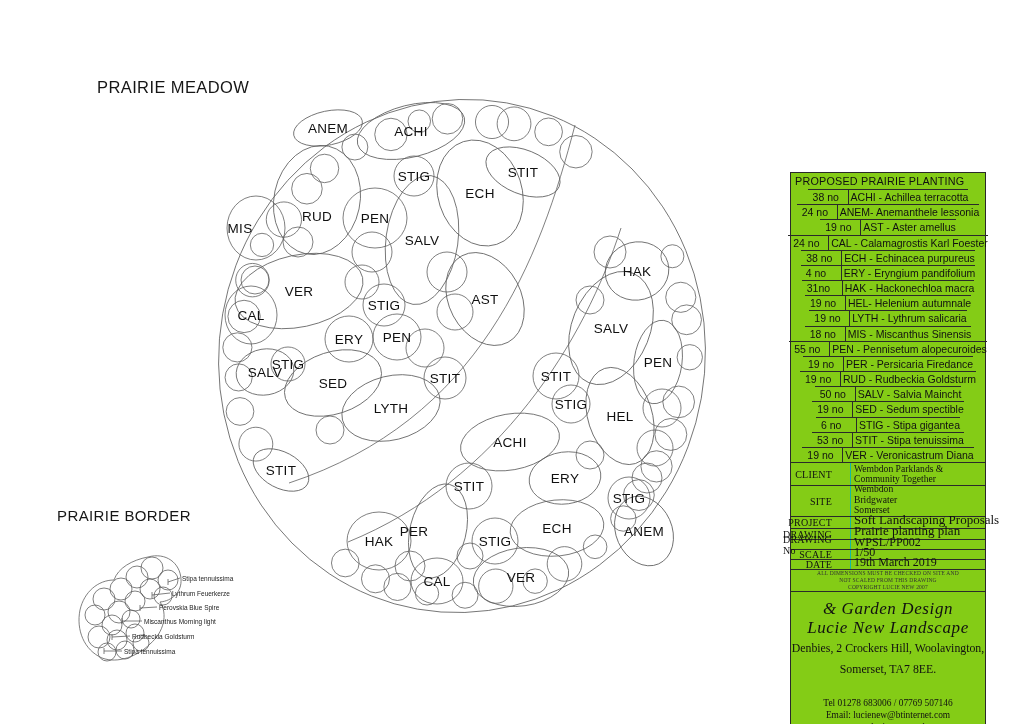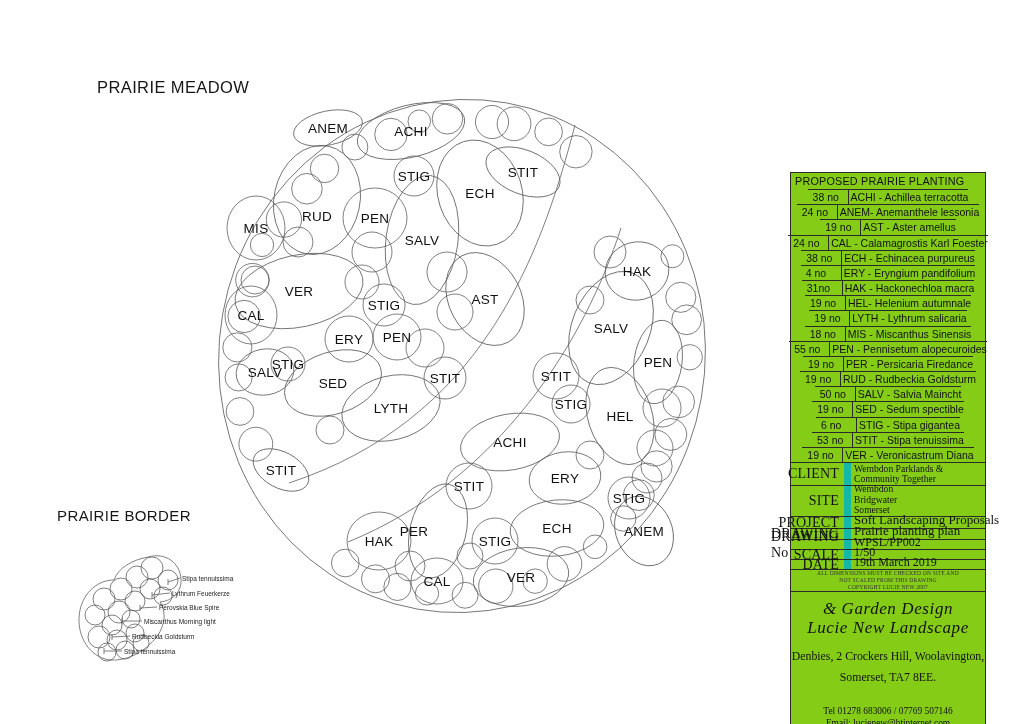--- a/index.html
+++ b/index.html
@@ -22,35 +22,35 @@
   .tb-vhead{height:16px;flex:0 0 16px;display:flex;border-top:1px solid #2a2a2a;box-sizing:border-box;}
   .tb-vhead .qty-cell{width:41px;flex:0 0 41px;border-right:1px solid #2a2a2a;box-sizing:border-box;}
   .tb-vhead .var-cell{display:flex;align-items:center;padding-left:13px;}
   #plant-rows{flex:0 0 273px;display:flex;flex-direction:column;align-items:center;}
   .prow{flex:1;display:flex;border-top:1px solid #2a2a2a;box-sizing:border-box;min-height:0;}
   .prow .q{width:41px;flex:0 0 41px;border-right:1px solid #2a2a2a;box-sizing:border-box;
            display:flex;align-items:center;padding-left:5px;}
   .prow .v{display:flex;align-items:center;padding-left:2px;white-space:nowrap;}
   .irow{display:flex;border-top:1px solid #2a2a2a;box-sizing:border-box;
         font-family:"Liberation Serif",serif;}
-  .irow .lab{width:60px;flex:0 0 60px;border-right:7px solid #14b8a6;box-sizing:border-box;
-             display:flex;align-items:center;justify-content:flex-end;padding-right:5px;
-             font-size:14px;letter-spacing:.2px;}
+  .irow .lab{width:60px;flex:0 0 60px;border-right:1px solid #14b8a6;box-sizing:border-box;
+             display:flex;align-items:center;justify-content:flex-end;padding-right:18px;
+             font-size:10px;letter-spacing:.2px;}
   .irow .val{display:flex;flex-direction:column;justify-content:flex-end;padding-left:3px;line-height:1.12;}
   .irow .val.sm{font-size:9.6px;}
   .irow .val.lg{font-size:13px;white-space:nowrap;}
   .irow .val.md{font-size:12px;white-space:nowrap;}
   .tb-disclaimer{flex:0 0 21px;border-top:1px solid #2a2a2a;box-sizing:border-box;
                  display:flex;flex-direction:column;justify-content:center;align-items:center;
                  font-family:"Liberation Serif",serif;font-size:5.5px;line-height:1.25;color:#333;
                  letter-spacing:.2px;}
   .tb-company{flex:1;border-top:1px solid #2a2a2a;box-sizing:border-box;text-align:center;
               font-family:"Liberation Serif",serif;padding-top:7px;line-height:1.1;}
   .co-name{font-style:italic;font-size:17px;letter-spacing:.6px;line-height:1.15;}
-  .co-addr{font-size:11.8px;margin-top:12px;line-height:1.15;}
+  .co-addr{font-size:11.8px;margin-top:4px;line-height:1.15;}
   .co-contact{font-size:9.4px;line-height:1.3;}
   .co-contact.first{margin-top:20px;}
 </style>
 </head>
 <body>
 
 <div id="canvas">
   <svg id="plan-svg" viewBox="0 0 1024 724" xmlns="http://www.w3.org/2000/svg">
       <ellipse cx="462" cy="356" rx="243" ry="257" transform="rotate(10 462 356)" class="ln"></ellipse>
       <path d="M 575,125 C 540,260 480,420 289,483" class="ln"></path>
@@ -182,21 +182,21 @@
   <div id="border-title" class="section-title" style="left:57px;top:507px;">PRAIRIE BORDER</div>
 
   <div id="label-layer">
       <span class="plabel" style="left: 328px; top: 128px;">ANEM</span>
       <span class="plabel" style="left: 411px; top: 131px;">ACHI</span>
       <span class="plabel" style="left: 414px; top: 176px;">STIG</span>
       <span class="plabel" style="left: 523px; top: 172px;">STIT</span>
       <span class="plabel" style="left: 317px; top: 216px;">RUD</span>
       <span class="plabel" style="left: 480px; top: 193px;">ECH</span>
       <span class="plabel" style="left: 375px; top: 218px;">PEN</span>
-      <span class="plabel" style="left: 256px; top: 228px;">MIS</span>
+      <span class="plabel" style="left: 240px; top: 228px;">MIS</span>
       <span class="plabel" style="left: 422px; top: 240px;">SALV</span>
       <span class="plabel" style="left: 637px; top: 271px;">HAK</span>
       <span class="plabel" style="left: 299px; top: 291px;">VER</span>
       <span class="plabel" style="left: 384px; top: 305px;">STIG</span>
       <span class="plabel" style="left: 485px; top: 299px;">AST</span>
       <span class="plabel" style="left: 251px; top: 315px;">CAL</span>
       <span class="plabel" style="left: 349px; top: 339px;">ERY</span>
       <span class="plabel" style="left: 397px; top: 337px;">PEN</span>
       <span class="plabel" style="left: 611px; top: 328px;">SALV</span>
       <span class="plabel" style="left: 658px; top: 362px;">PEN</span>

